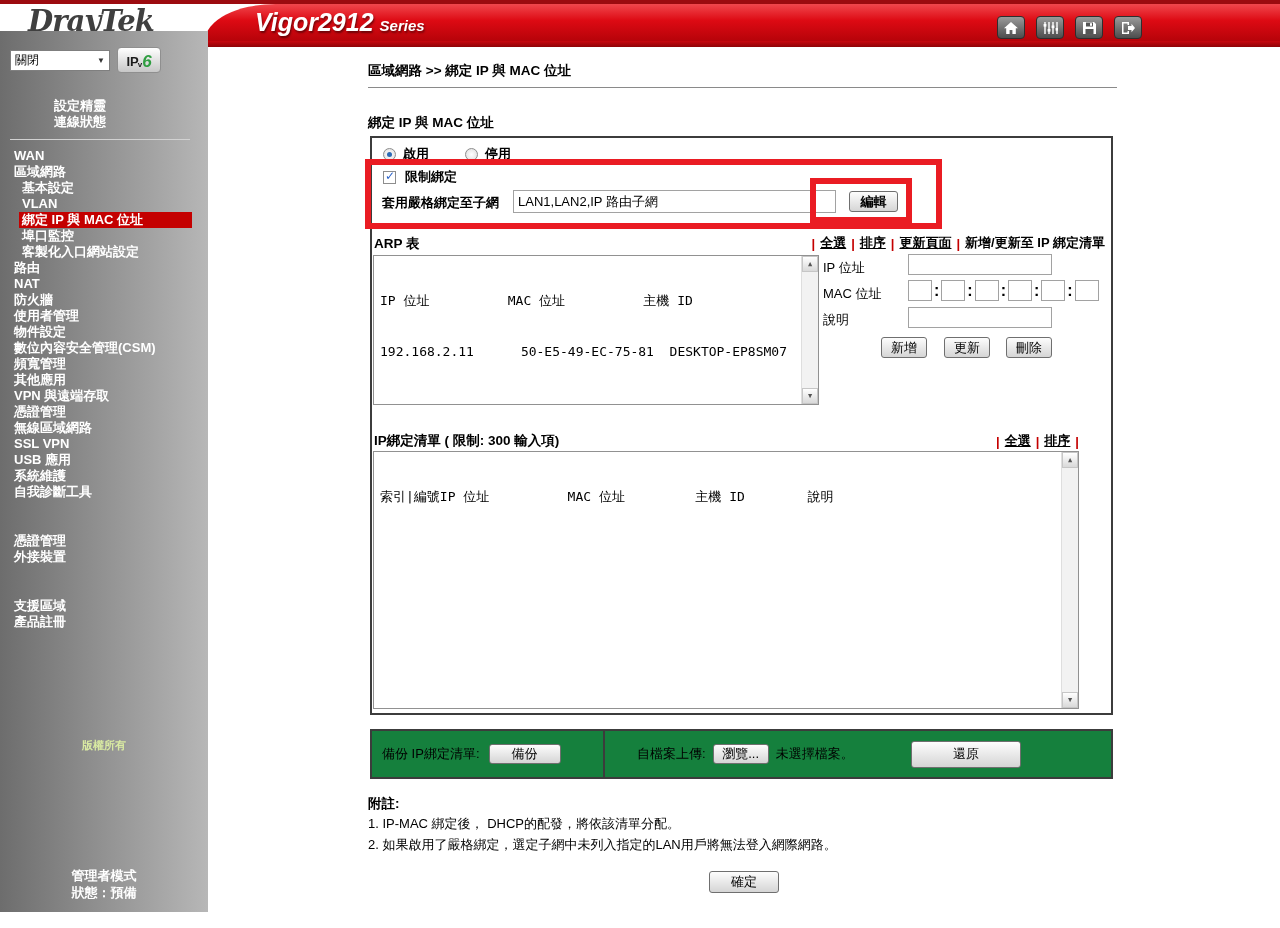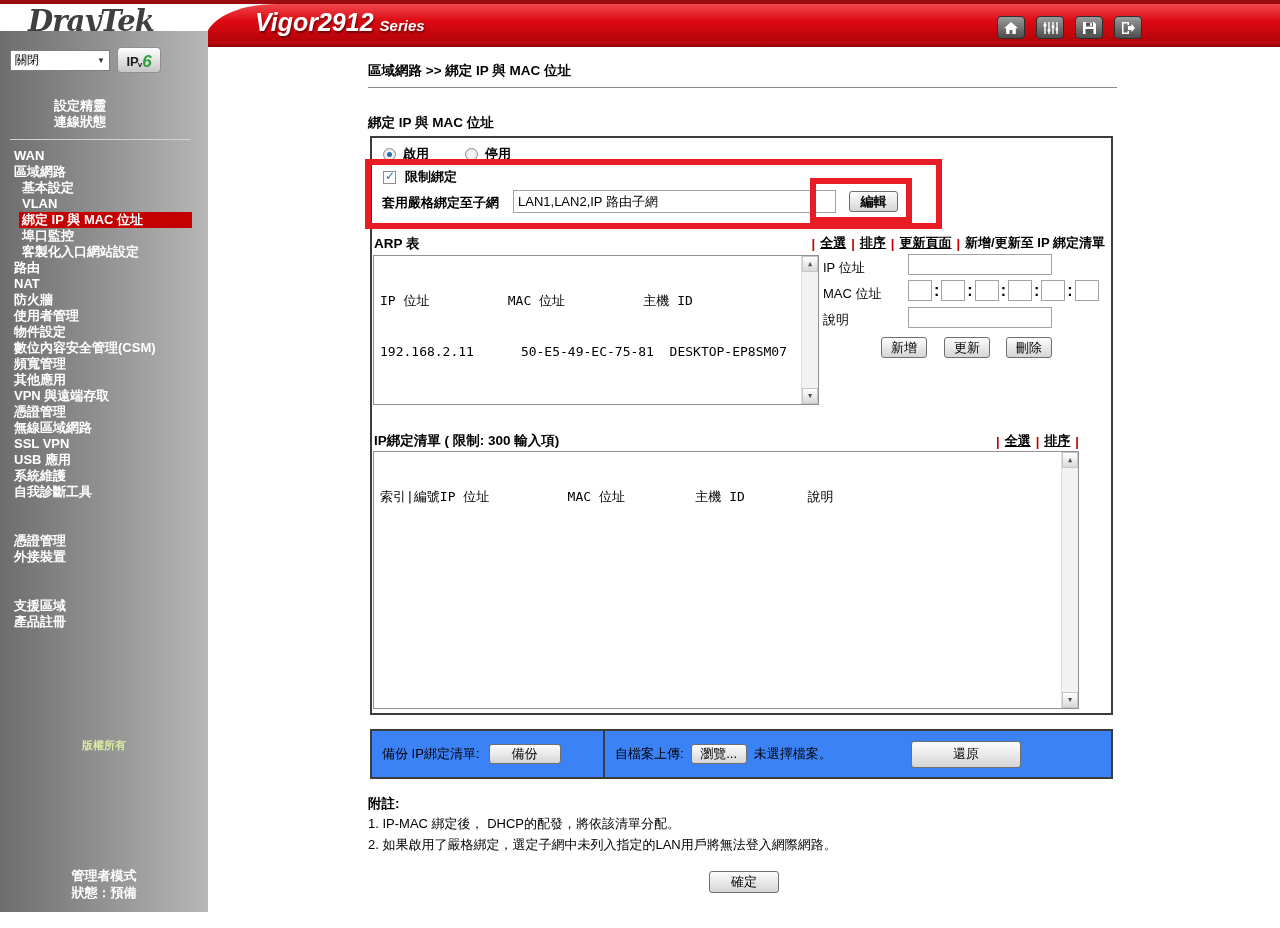--- a/index.html
+++ b/index.html
@@ -85,21 +85,21 @@
   .vsb-arrow { position:absolute; left:0; width:16px; height:16px;
     background:linear-gradient(#ffffff,#d9d9d9); border:1px solid #c6c6c6;
     color:#555; font-size:7px; text-align:center; line-height:15px; }
   .vsb-arrow.up { top:0; } .vsb-arrow.down { bottom:0; }
   .flabel { position:absolute; font-size:13px; }
   .macrow { position:absolute; display:flex; align-items:center; }
   .macrow input { width:24px; height:21px; border:1px solid #a2a2a2; background:#fff; outline:none;
     font:13px "Liberation Sans", sans-serif; text-align:center; }
   .macsep { font-weight:bold; margin:0 2px; }
   .backup-box { position:absolute; left:370px; top:729px; width:743px; height:50px;
-    border:2px solid #3c3c3c; display:flex; align-items:stretch; background:#3b82f6; }
+    border:2px solid #3c3c3c; display:flex; align-items:stretch; background:#15803d;gap:22px; }
   .bk-left { width:233px; border-right:2px solid #3c3c3c; display:flex; align-items:center;
     padding-left:10px; gap:9px; font-size:13px; }
   .bk-right { flex:1; display:flex; align-items:center; padding:0 10px; gap:7px; font-size:13px; }
   .restore { margin-left:auto; margin-right:80px; }
   .notes-title { position:absolute; left:368px; top:795px; font-weight:bold; font-size:13.5px; }
   .note { position:absolute; left:368px; font-size:13px; }
   .redbox { position:absolute; border:6px solid #ea1c23; z-index:50; pointer-events:none; }
   .red-big   { left:365px; top:159px; width:577px; height:70px; }
   .red-small { left:810px; top:178px; width:102px; height:45px; }
 </style>

